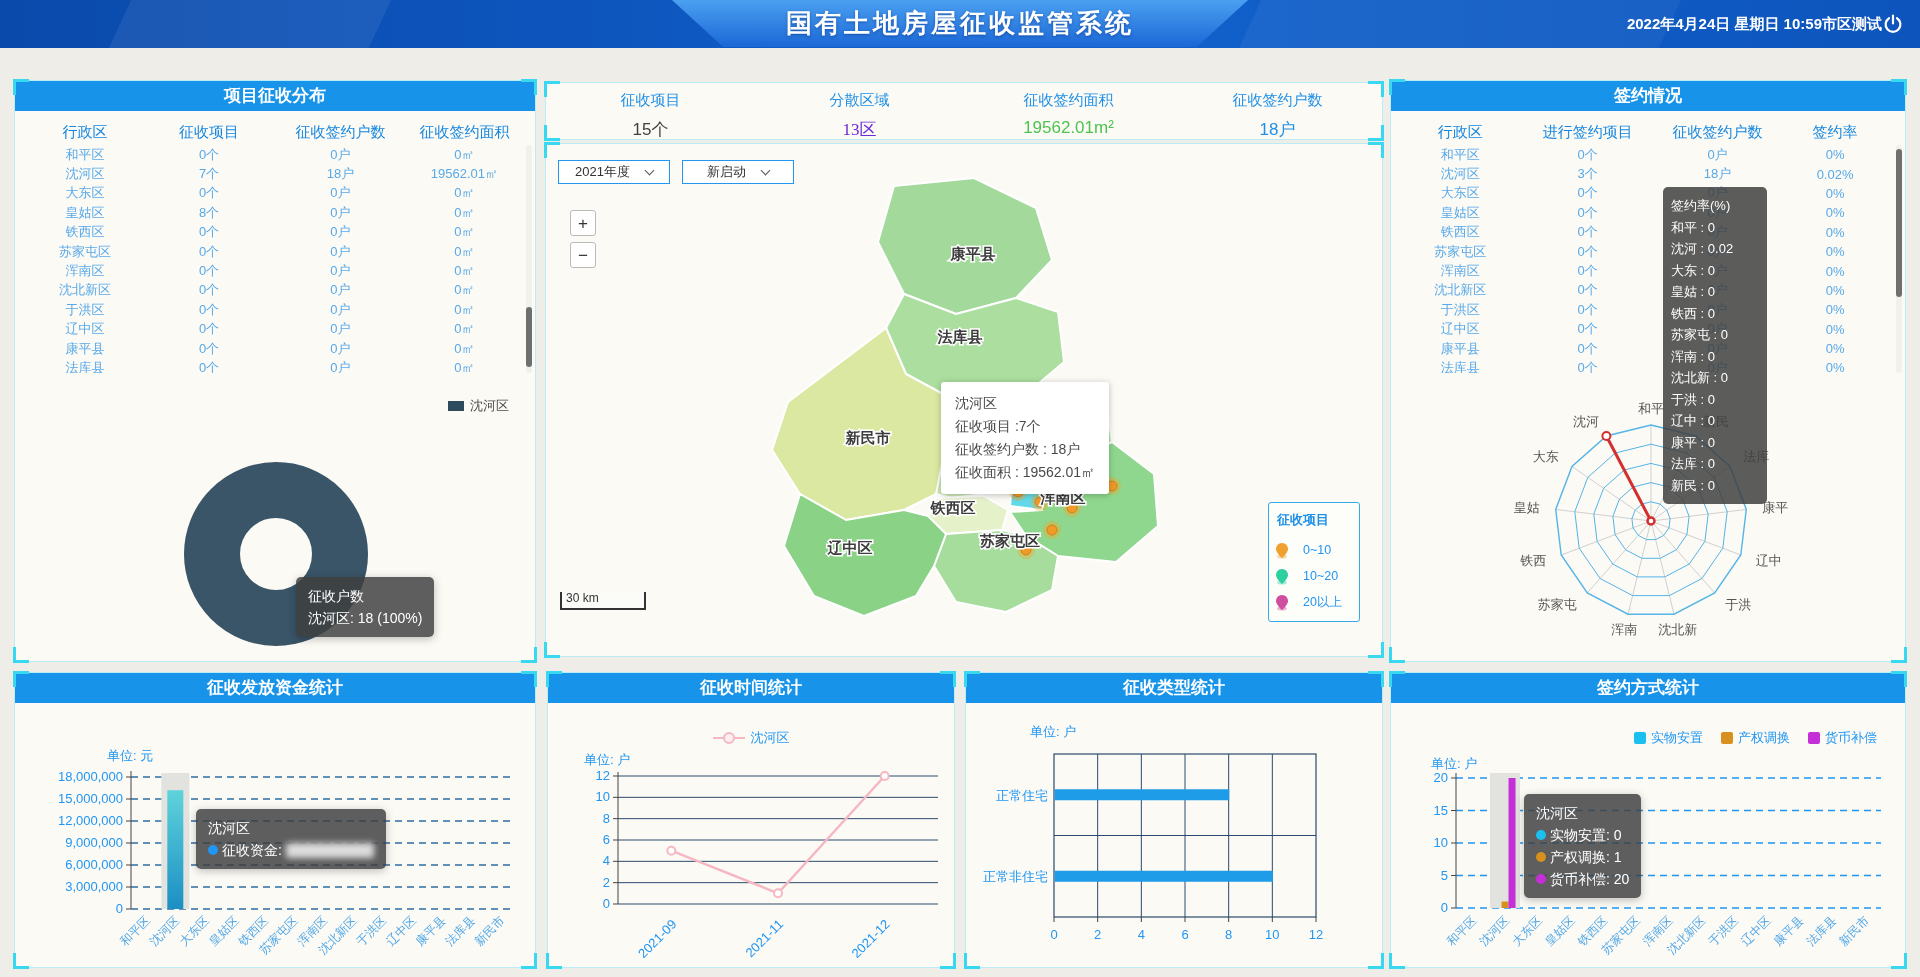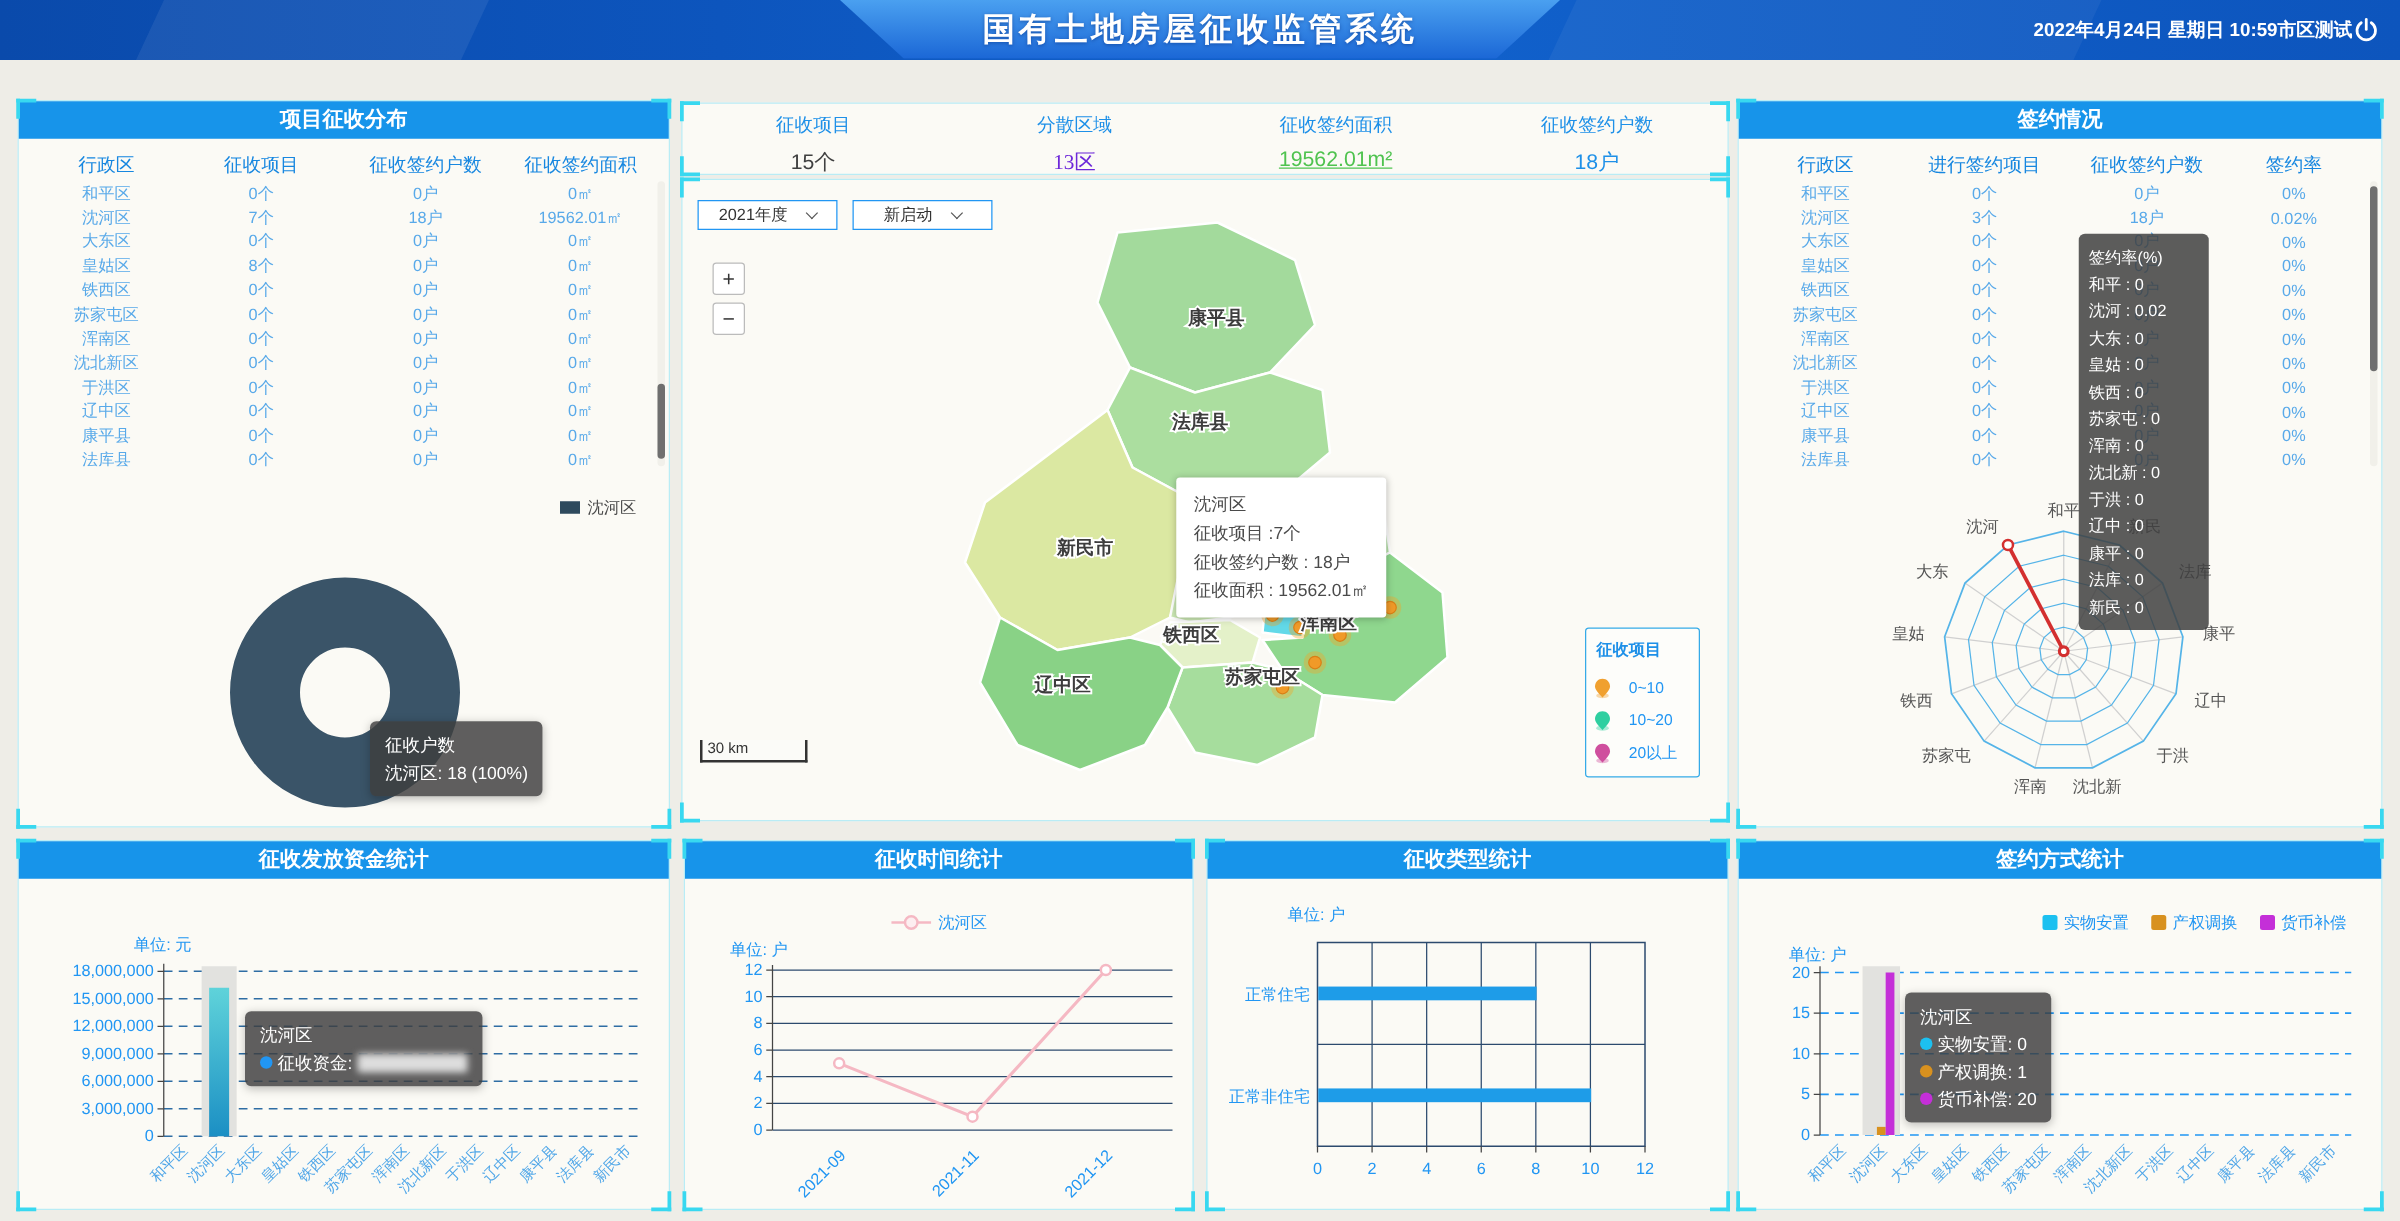--- a/index.html
+++ b/index.html
@@ -219,21 +219,21 @@
       <div class="statcell">
         <span class="stat-label">征收项目</span>
         <span class="stat-value" style="color: #404040;">15个</span>
       </div>
       <div class="statcell">
         <span class="stat-label">分散区域</span>
         <span class="stat-value" style="color: #6d28d9; font-family: Liberation Serif, serif;">13区</span>
       </div>
       <div class="statcell">
         <span class="stat-label">征收签约面积</span>
-        <span class="stat-value" style="color: rgb(79, 195, 79); text-decoration: underline;">19562.01m²</span>
+        <span class="stat-value" style="color: rgb(79, 195, 79);">19562.01m²</span>
       </div>
       <div class="statcell">
         <span class="stat-label">征收签约户数</span>
         <span class="stat-value" style="color: rgb(30, 144, 232);">18户</span>
       </div>
     </div>
   <i class="c c1"></i>
       <i class="c c2"></i>
       <i class="c c3"></i>
       <i class="c c4"></i>

